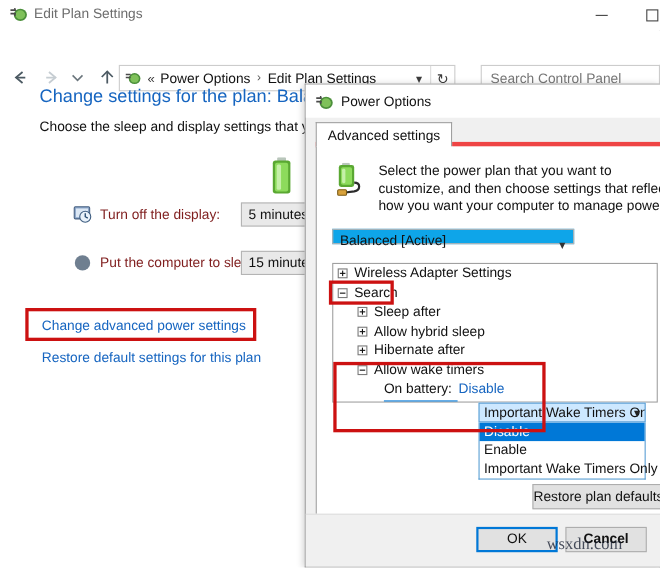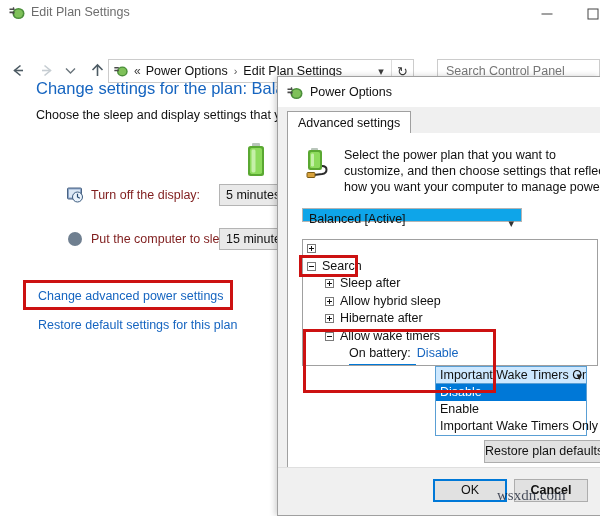--- a/index.html
+++ b/index.html
@@ -191,21 +191,21 @@
     font-size: 12.5px; color: #111; white-space: nowrap;
   }
 
   #po-body {
     position: absolute; left: 9px; top: 34px;
     width: 314px; height: 360px;
   }
   #po-tabstrip {
     position: absolute; left: 0; top: 0;
     width: 314px; height: 23px;
-    border-bottom: 1px solid #ef4444;
+    border-bottom: 5px solid #ef4444;
   }
   #po-tab {
     position: absolute; left: 0; top: 0;
     height: 23px; padding: 0 10px;
     background: #ffffff;
     border: 1px solid #a0a0a0;
     border-bottom: 1px solid #ffffff;
     font-size: 12.5px; color: #111;
     line-height: 22px; white-space: nowrap;
   }
@@ -522,21 +522,21 @@
           </svg>
         </span>
         <div id="po-desc">Select the power plan that you want to customize, and then choose settings that reflect how you want your computer to manage power.</div>
 
         <div id="po-plan-combo">
           <span>Balanced [Active]</span>
           <span class="chev">▾</span>
         </div>
 
         <div id="po-tree">
-            <div class="tree-row ind0"><span class="tree-exp plus"></span></div>
+            <div class="tree-row ind0"><span class="tree-exp plus"></span><span class="tree-label">Wireless Adapter Settings</span></div>
             <div class="tree-row ind0"><span class="tree-exp"></span><span class="tree-label">Search</span></div>
             <div class="tree-row ind1"><span class="tree-exp plus"></span><span class="tree-label">Sleep after</span></div>
             <div class="tree-row ind1"><span class="tree-exp plus"></span><span class="tree-label">Allow hybrid sleep</span></div>
             <div class="tree-row ind1"><span class="tree-exp plus"></span><span class="tree-label">Hibernate after</span></div>
             <div class="tree-row ind1"><span class="tree-exp"></span><span class="tree-label">Allow wake timers</span></div>
             <div class="tree-row ind2"><span class="tree-label">On battery:</span><span class="tree-val" style="margin-left: 6px;">Disable</span></div>
             <div class="tree-row ind2"><span class="tree-label sel-blue">Plugged in:</span></div>
           </div>
       </div>
     </div>

